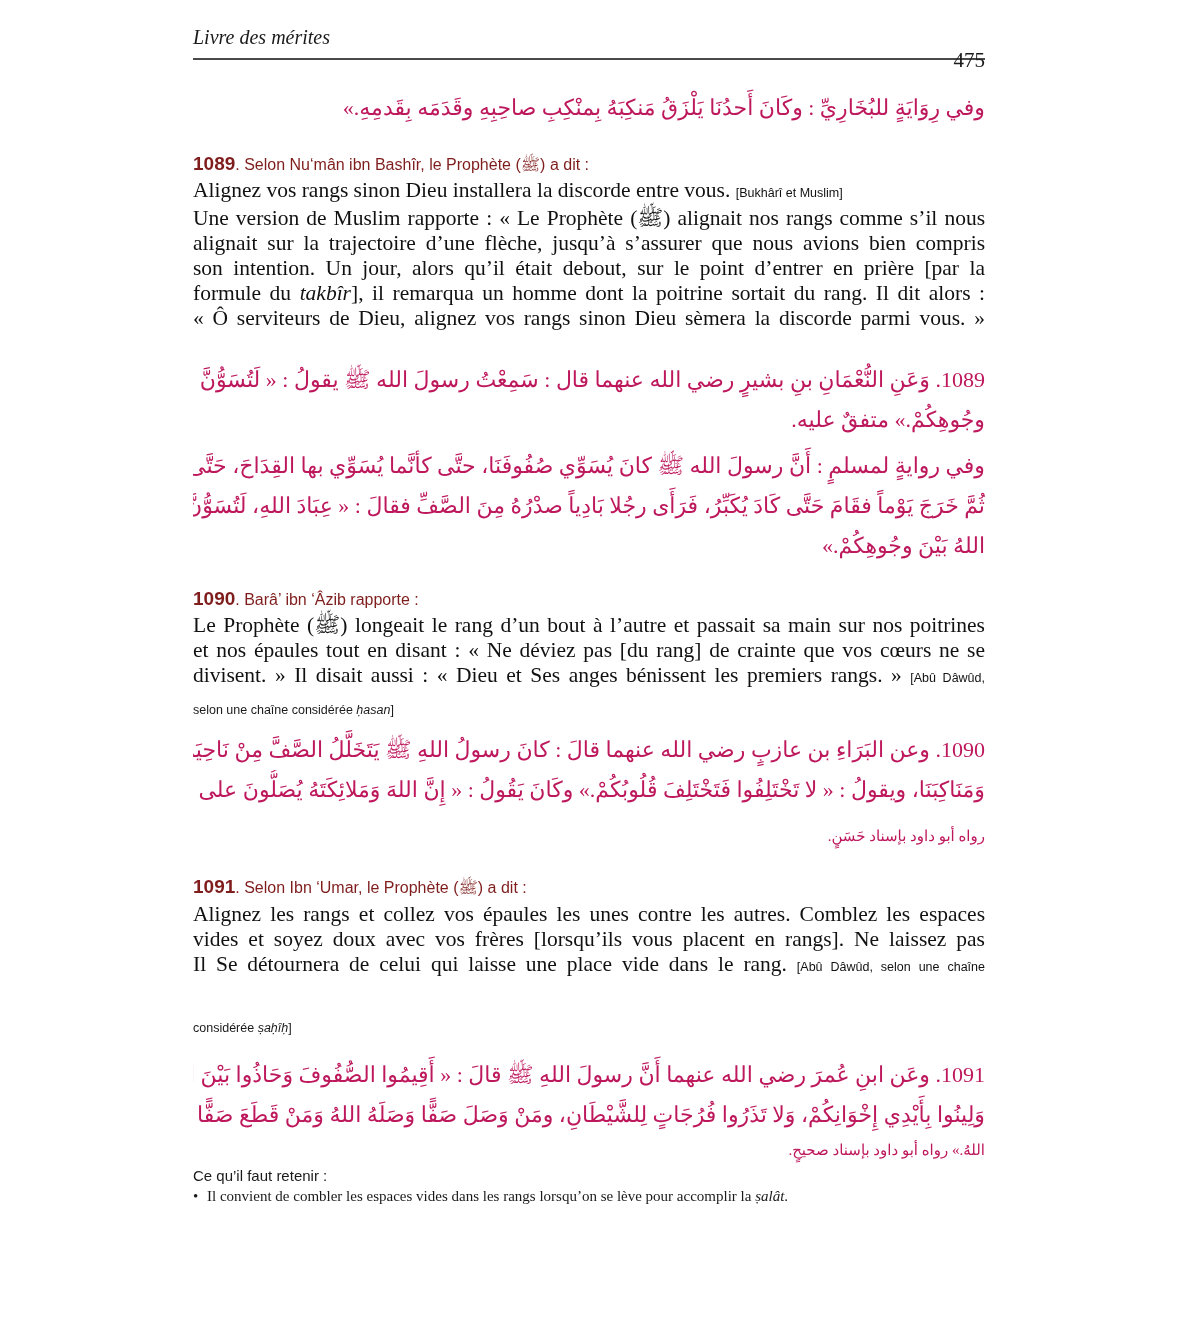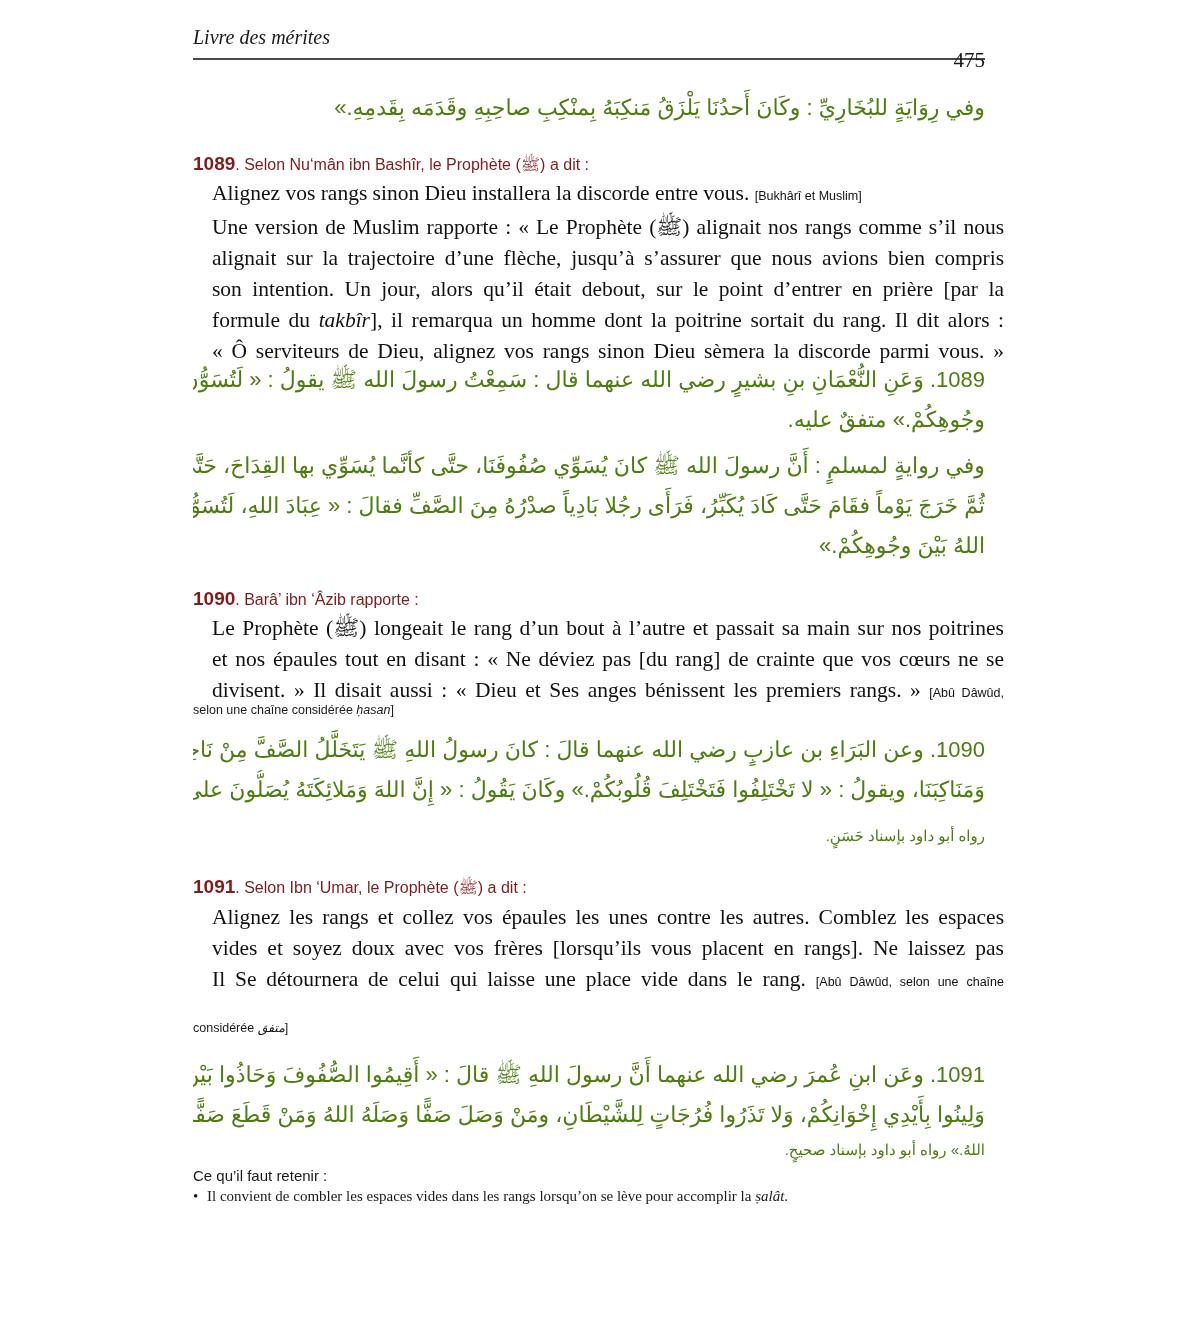--- a/index.html
+++ b/index.html
@@ -7,30 +7,29 @@
   .page { position: absolute; left: 0; top: 0; width: 1200px; height: 1328px; background: #fff; }
   .running-head {
     position: absolute; left: 193px; top: 24px; width: 792px; height: 34px;
     border-bottom: 2px solid #4a4a4a;
   }
   .running-title { position: absolute; left: 0; top: 2px; font-family: "Liberation Serif", serif; font-style: italic; font-size: 20px; color: #1a1a1a; }
   .page-number { position: absolute; right: 0; top: 2px; font-family: "Liberation Serif", serif; font-size: 21px; color: #1a1a1a; margin-top: 22px; }
   .block { position: absolute; left: 193px; width: 792px; }
   .ar {
     direction: rtl; text-align: justify; text-align-last: right;
-    font-family: Liberation Sans, sans-serif; font-size: 22px; line-height: 40px; color: #4d7c0f;
+    font-family: Liberation Serif, serif; font-size: 22px; line-height: 40px; color: #be185d;
   }
   .ar .line { display: block; white-space: nowrap; overflow: hidden; }
   .ar .small { font-size: 15px; }
   .hadith-head { font-family: "Liberation Sans", sans-serif; font-size: 16px; line-height: 22px; color: #7f1d1d; }
   .hadith-num { font-weight: bold; font-size: 19px; }
   .fr {
-    font-family: "Liberation Serif", serif; font-size: 21.5px; line-height: 31px; color: #111;
+    font-family: "Liberation Serif", serif; font-size: 21.5px; line-height: 25px; color: #111;
     text-align: justify;
-    margin-left: 19px;
   }
   .fr .line { display: block; text-align: justify; text-align-last: justify; white-space: nowrap; }
   .fr .line.last { text-align-last: left; }
   .cite { font-family: "Liberation Sans", sans-serif; font-size: 12.5px; }
   .cite-line { font-family: "Liberation Sans", sans-serif; font-size: 12.5px; line-height: 20px; display: block; }
   .retain-title { font-family: "Liberation Sans", sans-serif; font-size: 15px; line-height: 20px; }
   .retain-item { font-family: "Liberation Serif", serif; font-size: 15px; line-height: 20px; }
   .bullet { display: inline-block; width: 14px; }
   i { font-style: italic; }
 </style>
@@ -88,21 +87,21 @@
 
   <div class="block hadith-head" style="top:876px;">
     <span class="hadith-num">1091</span><span>. Selon Ibn ‘Umar, le Prophète (ﷺ) a dit :</span>
   </div>
   <div class="block fr" style="top:902px;">
     <span class="line">Alignez les rangs et collez vos épaules les unes contre les autres. Comblez les espaces</span>
     <span class="line">vides et soyez doux avec vos frères [lorsqu’ils vous placent en rangs]. Ne laissez pas</span>
     <span class="line"><span>Il Se détournera de celui qui laisse une place vide dans le rang.</span> <span class="cite">[Abû Dâwûd, selon une chaîne</span></span>
   </div>
   <div class="block" style="top:1018px;">
-    <span class="cite-line"><span>considérée </span><i>متفق</i><span>]</span></span>
+    <span class="cite-line"><span>considérée </span><i>ṣaḥîḥ</i><span>]</span></span>
   </div>
   <div class="block ar" style="top:1055px;">
     <span class="line">1091. وعَن ابنِ عُمرَ رضي الله عنهما أَنَّ رسولَ اللهِ ﷺ قالَ : « أَقِيمُوا الصُّفُوفَ وَحَاذُوا بَيْنَ المَنَاكِبِ، وَسُدُّوا الخَلَلَ،</span>
     <span class="line">وَلِينُوا بِأَيْدِي إِخْوَانِكُمْ، وَلا تَذَرُوا فُرُجَاتٍ لِلشَّيْطَانِ، ومَنْ وَصَلَ صَفًّا وَصَلَهُ اللهُ وَمَنْ قَطَعَ صَفًّا قَطَعَهُ</span>
     <span class="line small" style="line-height:30px;">اللهُ.» رواه أبو داود بإسناد صحيحٍ.</span>
   </div>
 
   <div class="block" style="top:1166px;">
     <div class="retain-title">Ce qu’il faut retenir :</div>
     <div class="retain-item" style="margin-top:0;">

